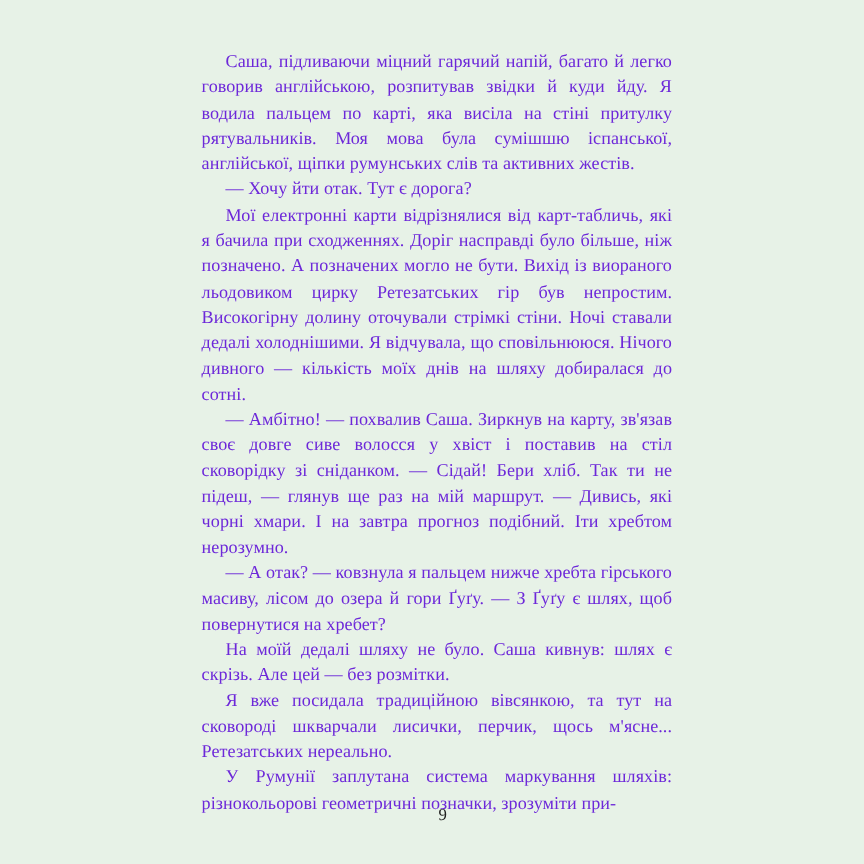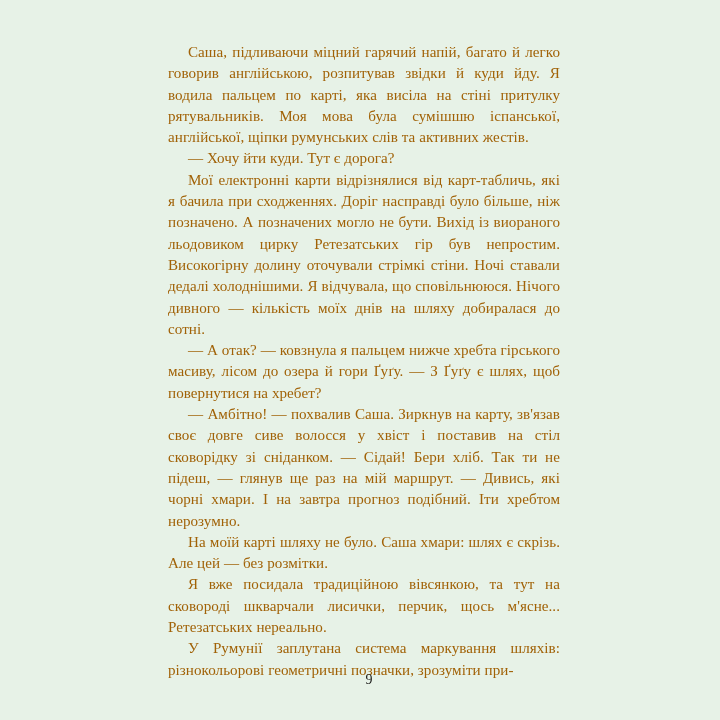--- a/index.html
+++ b/index.html
@@ -23,21 +23,21 @@
   .text-column {
     position: absolute;
     left: 168px;
     top: 42px;
     width: 392px;
   }
   .para {
     margin: 0;
     font-size: 15.1px;
     line-height: 21.3px;
-    color: #a16207;
+    color: #6d28d9;
     text-align: justify;
     text-justify: inter-word;
     letter-spacing: 0.05px;
   }
   .para.indent {
     text-indent: 20px;
   }
   .page-number {
     position: absolute;
     left: 0;
@@ -51,24 +51,24 @@
     display: inline-block;
     margin-left: 18px;
   }
 </style>
 </head>
 <body>
 
 <div class="page">
   <div class="text-column">
     <p class="para indent">Саша, підливаючи міцний гарячий напій, багато й легко говорив англійською, розпитував звідки й куди йду. Я водила пальцем по карті, яка висіла на стіні притулку рятувальників. Моя мова була сумішшю іспанської, англійської, щіпки румунських слів та активних жестів.</p>
-    <p class="para indent">— Хочу йти куди. Тут є дорога?</p>
+    <p class="para indent">— Хочу йти отак. Тут є дорога?</p>
     <p class="para indent">Мої електронні карти відрізнялися від карт-табличь, які я бачила при сходженнях. Доріг насправді було більше, ніж позначено. А позначених могло не бути. Вихід із виораного льодовиком цирку Ретезатських гір був непростим. Високогірну долину оточували стрімкі стіни. Ночі ставали дедалі холоднішими. Я відчувала, що сповільнююся. Нічого дивного — кількість моїх днів на шляху добиралася до сотні.</p>
+    <p class="para indent">— Амбітно! — похвалив Саша. Зиркнув на карту, зв'язав своє довге сиве волосся у хвіст і поставив на стіл сковорідку зі сніданком. — Сідай! Бери хліб. Так ти не підеш, — глянув ще раз на мій маршрут. — Дивись, які чорні хмари. І на завтра прогноз подібний. Іти хребтом нерозумно.</p>
     <p class="para indent">— А отак? — ковзнула я пальцем нижче хребта гірського масиву, лісом до озера й гори Ґуґу. — З Ґуґу є шлях, щоб повернутися на хребет?</p>
-    <p class="para indent">— Амбітно! — похвалив Саша. Зиркнув на карту, зв'язав своє довге сиве волосся у хвіст і поставив на стіл сковорідку зі сніданком. — Сідай! Бери хліб. Так ти не підеш, — глянув ще раз на мій маршрут. — Дивись, які чорні хмари. І на завтра прогноз подібний. Іти хребтом нерозумно.</p>
-    <p class="para indent">На моїй карті шляху не було. Саша хмари: шлях є скрізь. Але цей — без розмітки.</p>
+    <p class="para indent">На моїй дедалі шляху не було. Саша кивнув: шлях є скрізь. Але цей — без розмітки.</p>
     <p class="para indent">Я вже посидала традиційною вівсянкою, та тут на сковороді шкварчали лисички, перчик, щось м'ясне... Ретезатських нереально.</p>
     <p class="para indent">У Румунії заплутана система маркування шляхів: різнокольорові геометричні позначки, зрозуміти при-</p>
   </div>
   <div class="page-number">
     <span class="num">9</span>
   </div>
 </div>
 
 </body></html>

